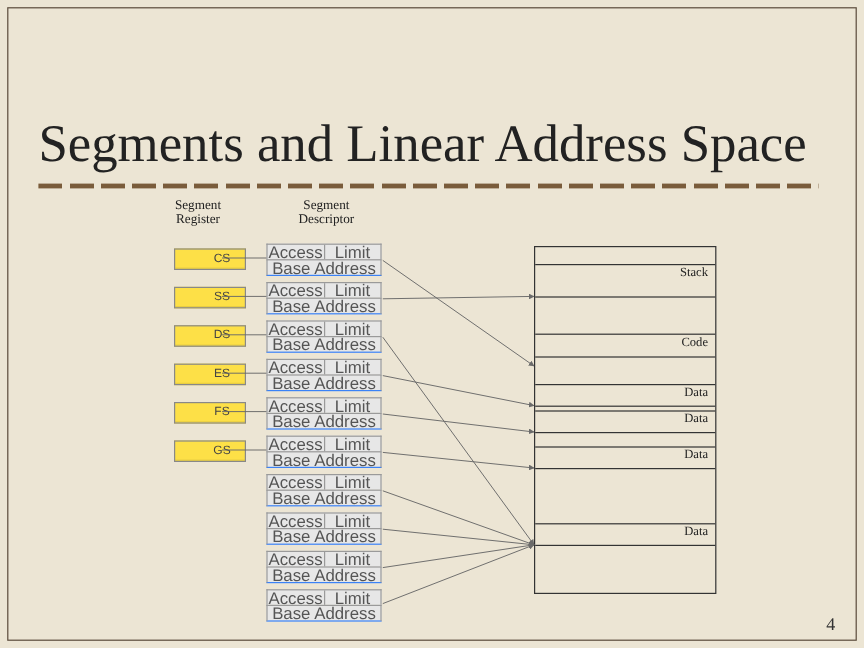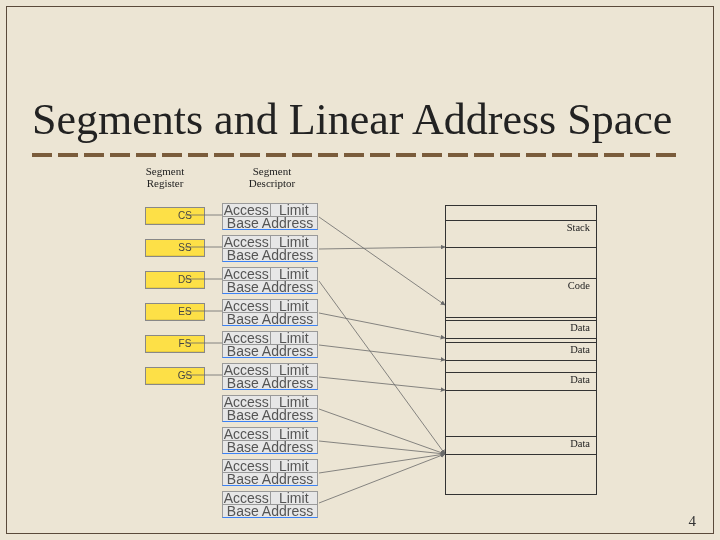--- a/index.html
+++ b/index.html
@@ -258,21 +258,21 @@
         <div class="cell acc">Access</div>
         <div class="cell lim">Limit</div>
       </div>
     <div class="row">
         <div class="cell base">Base Address</div>
       </div>
   </div>
 
   <div class="las">
     <div class="seg" style="top:14px; height:28px;">Stack</div>
-    <div class="seg" style="top:72px; height:40px;">Code</div>
+    <div class="seg" style="top:72px; height:20px;">Code</div>
     <div class="seg" style="top:114px; height:19px;">Data</div>
     <div class="seg" style="top:136px; height:19px;">Data</div>
     <div class="seg" style="top:166px; height:19px;">Data</div>
     <div class="seg" style="top:230px; height:19px;">Data</div>
   </div>
 
   <svg class="wires">
 
     <defs>
       <marker id="arr" viewBox="0 0 10 10" refX="9" refY="5" markerWidth="6" markerHeight="6" orient="auto">

